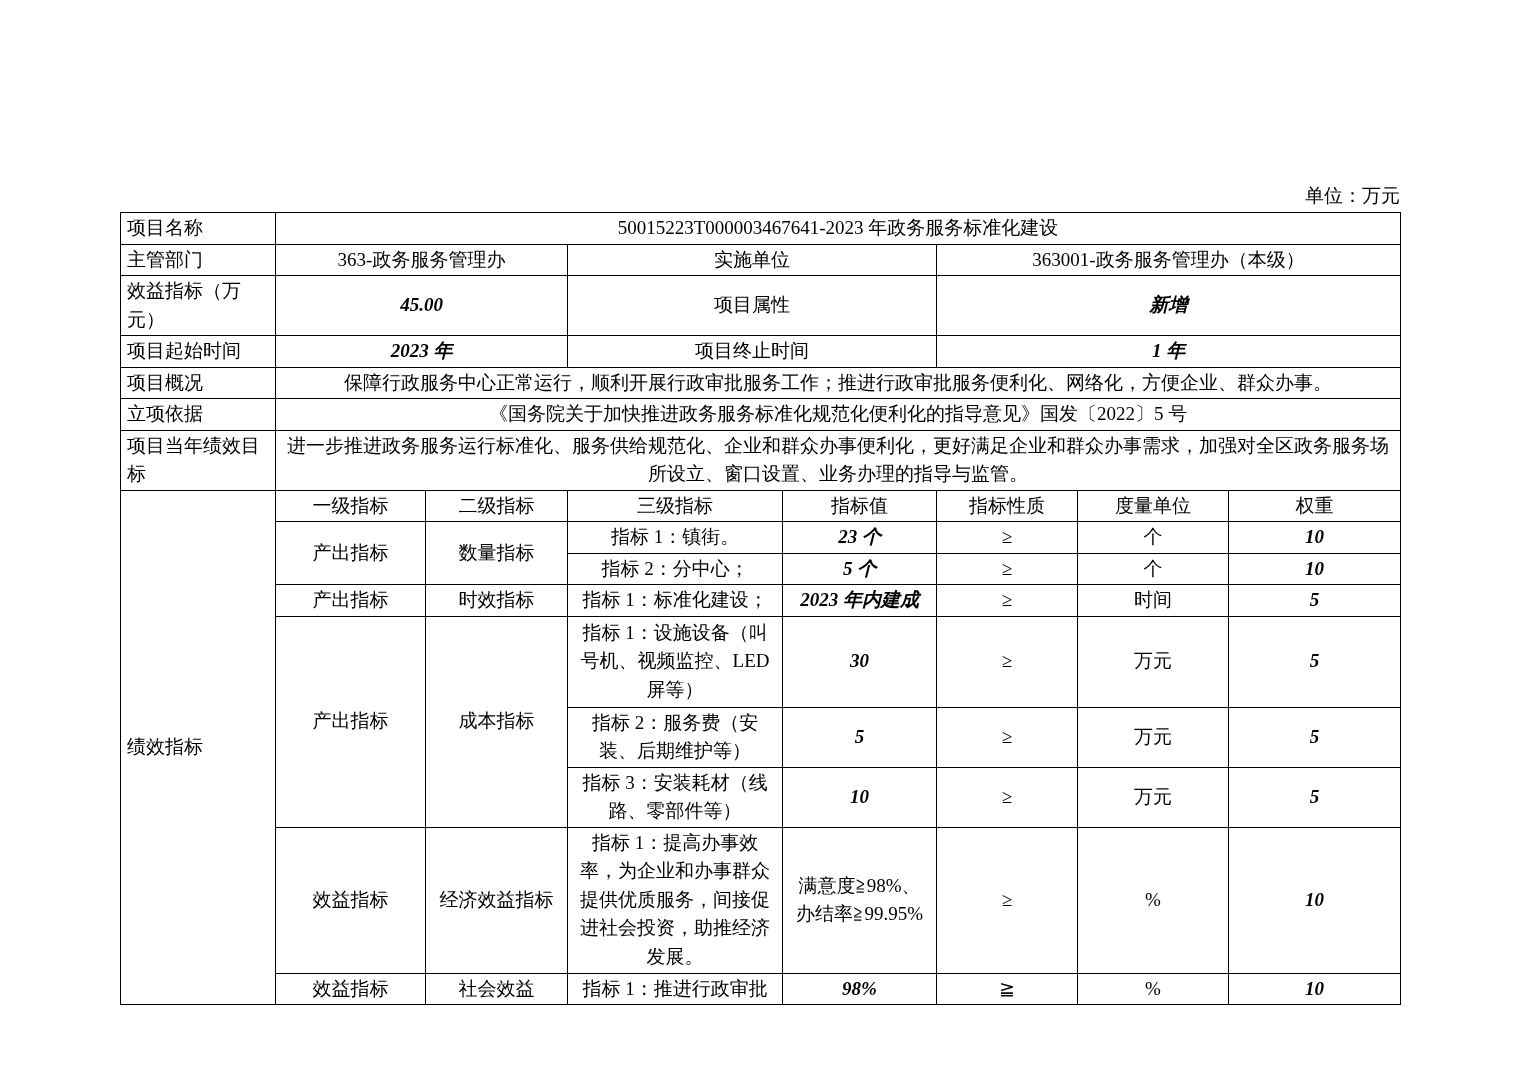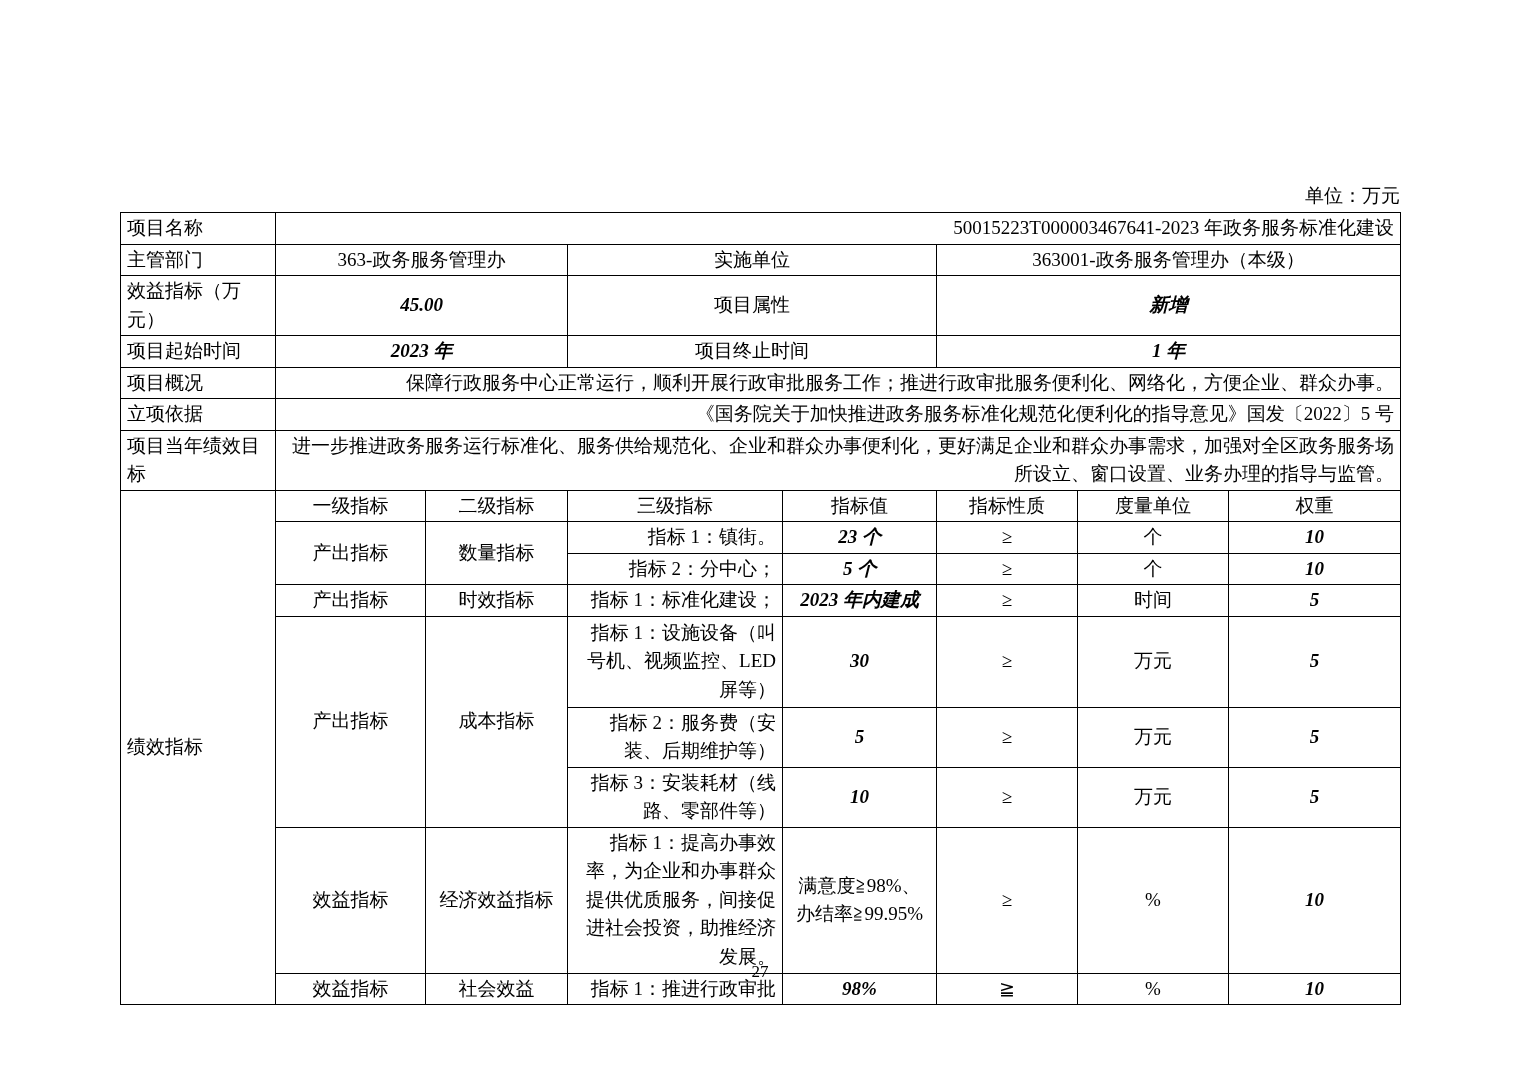--- a/index.html
+++ b/index.html
@@ -26,21 +26,21 @@
   }
   table.main td {
     border:1px solid #000;
     padding:1px 6px;
     vertical-align:middle;
     line-height:1.5;
     overflow:hidden;
     word-break:break-word;
   }
   td.c { text-align:center; }
-  td.l { text-align:right; padding-left:9px; }
+  td.l { text-align:center; padding-left:9px; }
   td.lbl { text-align:left; padding-left:1px; padding-right:1px;margin-top:43px; }
   td.b { font-weight:bold;font-style:italic; }
   .page-number {
     position:absolute; top:962px; left:0; width:100%;
     text-align:center; font-size:17px;
   }
 </style>
 </head>
 <body>
 
@@ -168,15 +168,14 @@
         <td class="c">社会效益</td>
         <td class="l">指标 1：推进行政审批</td>
         <td class="c b">98%</td>
         <td class="c">≧</td>
         <td class="c">%</td>
         <td class="c b">10</td>
       </tr>
     </tbody>
   </table>
 
-  <div class="page-number">27</div>
 
 </div>
 
 </body></html>

